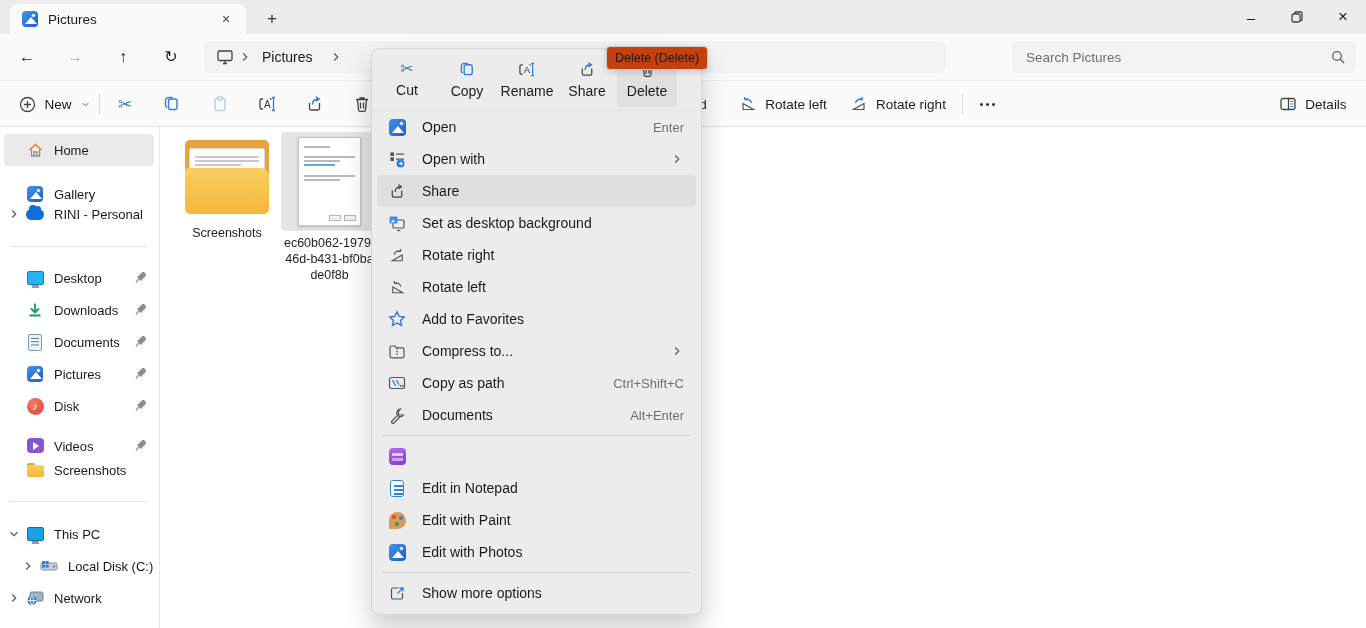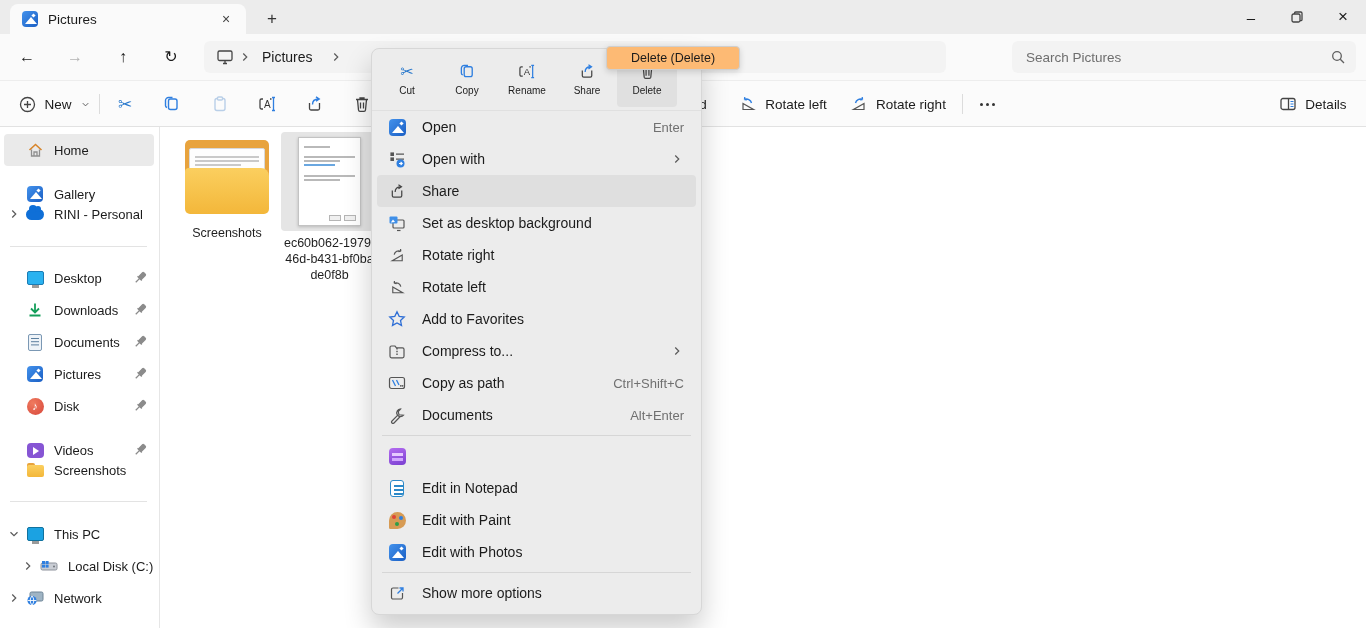--- a/index.html
+++ b/index.html
@@ -63,30 +63,30 @@
   .thumb .tl.blue { background:#6aa7e0; width:60%; }
   .thumb .tl.short { width:70%; }
   .thumb-btns { position:absolute; right:4px; bottom:4px; display:flex; gap:3px; }
   .thumb-btns i { width:12px; height:6px; border:1px solid #b5b5b5; background:#f0f0f0; }
 
   
   .menu { position:absolute; left:371px; top:48px; width:331px; background:#ececec; border:1px solid #d7d7d7; border-radius:8px; box-shadow:0 14px 28px rgba(0,0,0,.20); padding-bottom:5px; z-index:50; }
   .menu-top { height:62px; display:flex; align-items:center; padding-left:5px; border-bottom:1px solid rgba(0,0,0,.05); }
   .mti { width:60px; height:54px; display:flex; flex-direction:column; align-items:center; justify-content:center; gap:5px; border-radius:4px; }
   .mti.hl { background:#e0e0e0; }
-  .mtl { font-size:10px; color:#1b1b1b; }
+  .mtl { font-size:14px; color:#1b1b1b; }
   .mi { height:32px; margin:0 5px; border-radius:4px; display:flex; align-items:center; padding:0 12px 0 11px; }
   .mi.hl { background:#dfdfdf; }
   .mic { width:18px; height:18px; flex:none; display:flex; align-items:center; justify-content:center; }
   .mil { margin-left:16px; font-size:14px; white-space:nowrap; flex:1; }
   .mis { font-size:13px; color:#707070; margin-left:8px; }
   .msep { height:1px; background:#d6d6d6; margin:4px 10px; }
 
   
-  .tooltip { position:absolute; left:606px; top:46px; z-index:60; background:#fdba74; border:1px solid #cfcfcf; border-radius:4px; box-shadow:0 2px 6px rgba(0,0,0,.15); padding:4px 24px; font-size:12.5px; color:#1b1b1b; white-space:nowrap; }
+  .tooltip { position:absolute; left:606px; top:46px; z-index:60; background:#c2410c; border:1px solid #cfcfcf; border-radius:4px; box-shadow:0 2px 6px rgba(0,0,0,.15); padding:4px 8px; font-size:12.5px; color:#1b1b1b; white-space:nowrap; }
 
   
   .chev { width:14px; height:14px; fill:none; stroke:#5a5a5a; stroke-width:1.4; }
   .chev.down { transform:rotate(90deg); }
   svg.ln { fill:none; stroke:#444; stroke-width:1.3; }
   svg.lnb { fill:none; stroke:#2f7fe0; stroke-width:1.4; }
   .app-sq { width:17px; height:17px; border-radius:4px; position:relative; overflow:hidden; }
   .app-photos { background:linear-gradient(135deg,#4392ec,#1b5fc4); }
   .app-photos:after { content:""; position:absolute; left:3px; bottom:3px; border-left:6px solid transparent; border-right:6px solid transparent; border-bottom:7px solid #fff; }
   .app-photos:before { content:""; position:absolute; right:3px; top:3px; width:3px; height:3px; background:#fff; transform:rotate(45deg); }
@@ -363,21 +363,21 @@
       <span class="slabel">Disk</span>
       <svg class="spin" viewBox="0 0 16 16">
           <g transform="rotate(45 8 8)" fill="#8b8b8b" stroke="#8b8b8b">
             <rect x="6" y="1.5" width="4" height="7" rx="1"></rect>
             <line x1="8" y1="8.5" x2="8" y2="14" stroke-width="1.3"></line>
             <line x1="5" y1="8.5" x2="11" y2="8.5" stroke-width="1.3"></line>
           </g>
         </svg>
     </div>
 
-    <div class="srow" style="top:307px;">
+    <div class="srow" style="top:295px;align-items:flex-end;">
       <span class="schev"></span>
       <span class="sicon">
           <span class="vid-sq"></span>
         </span>
       <span class="slabel">Videos</span>
       <svg class="spin" viewBox="0 0 16 16">
           <g transform="rotate(45 8 8)" fill="#8b8b8b" stroke="#8b8b8b">
             <rect x="6" y="1.5" width="4" height="7" rx="1"></rect>
             <line x1="8" y1="8.5" x2="8" y2="14" stroke-width="1.3"></line>
             <line x1="5" y1="8.5" x2="11" y2="8.5" stroke-width="1.3"></line>

